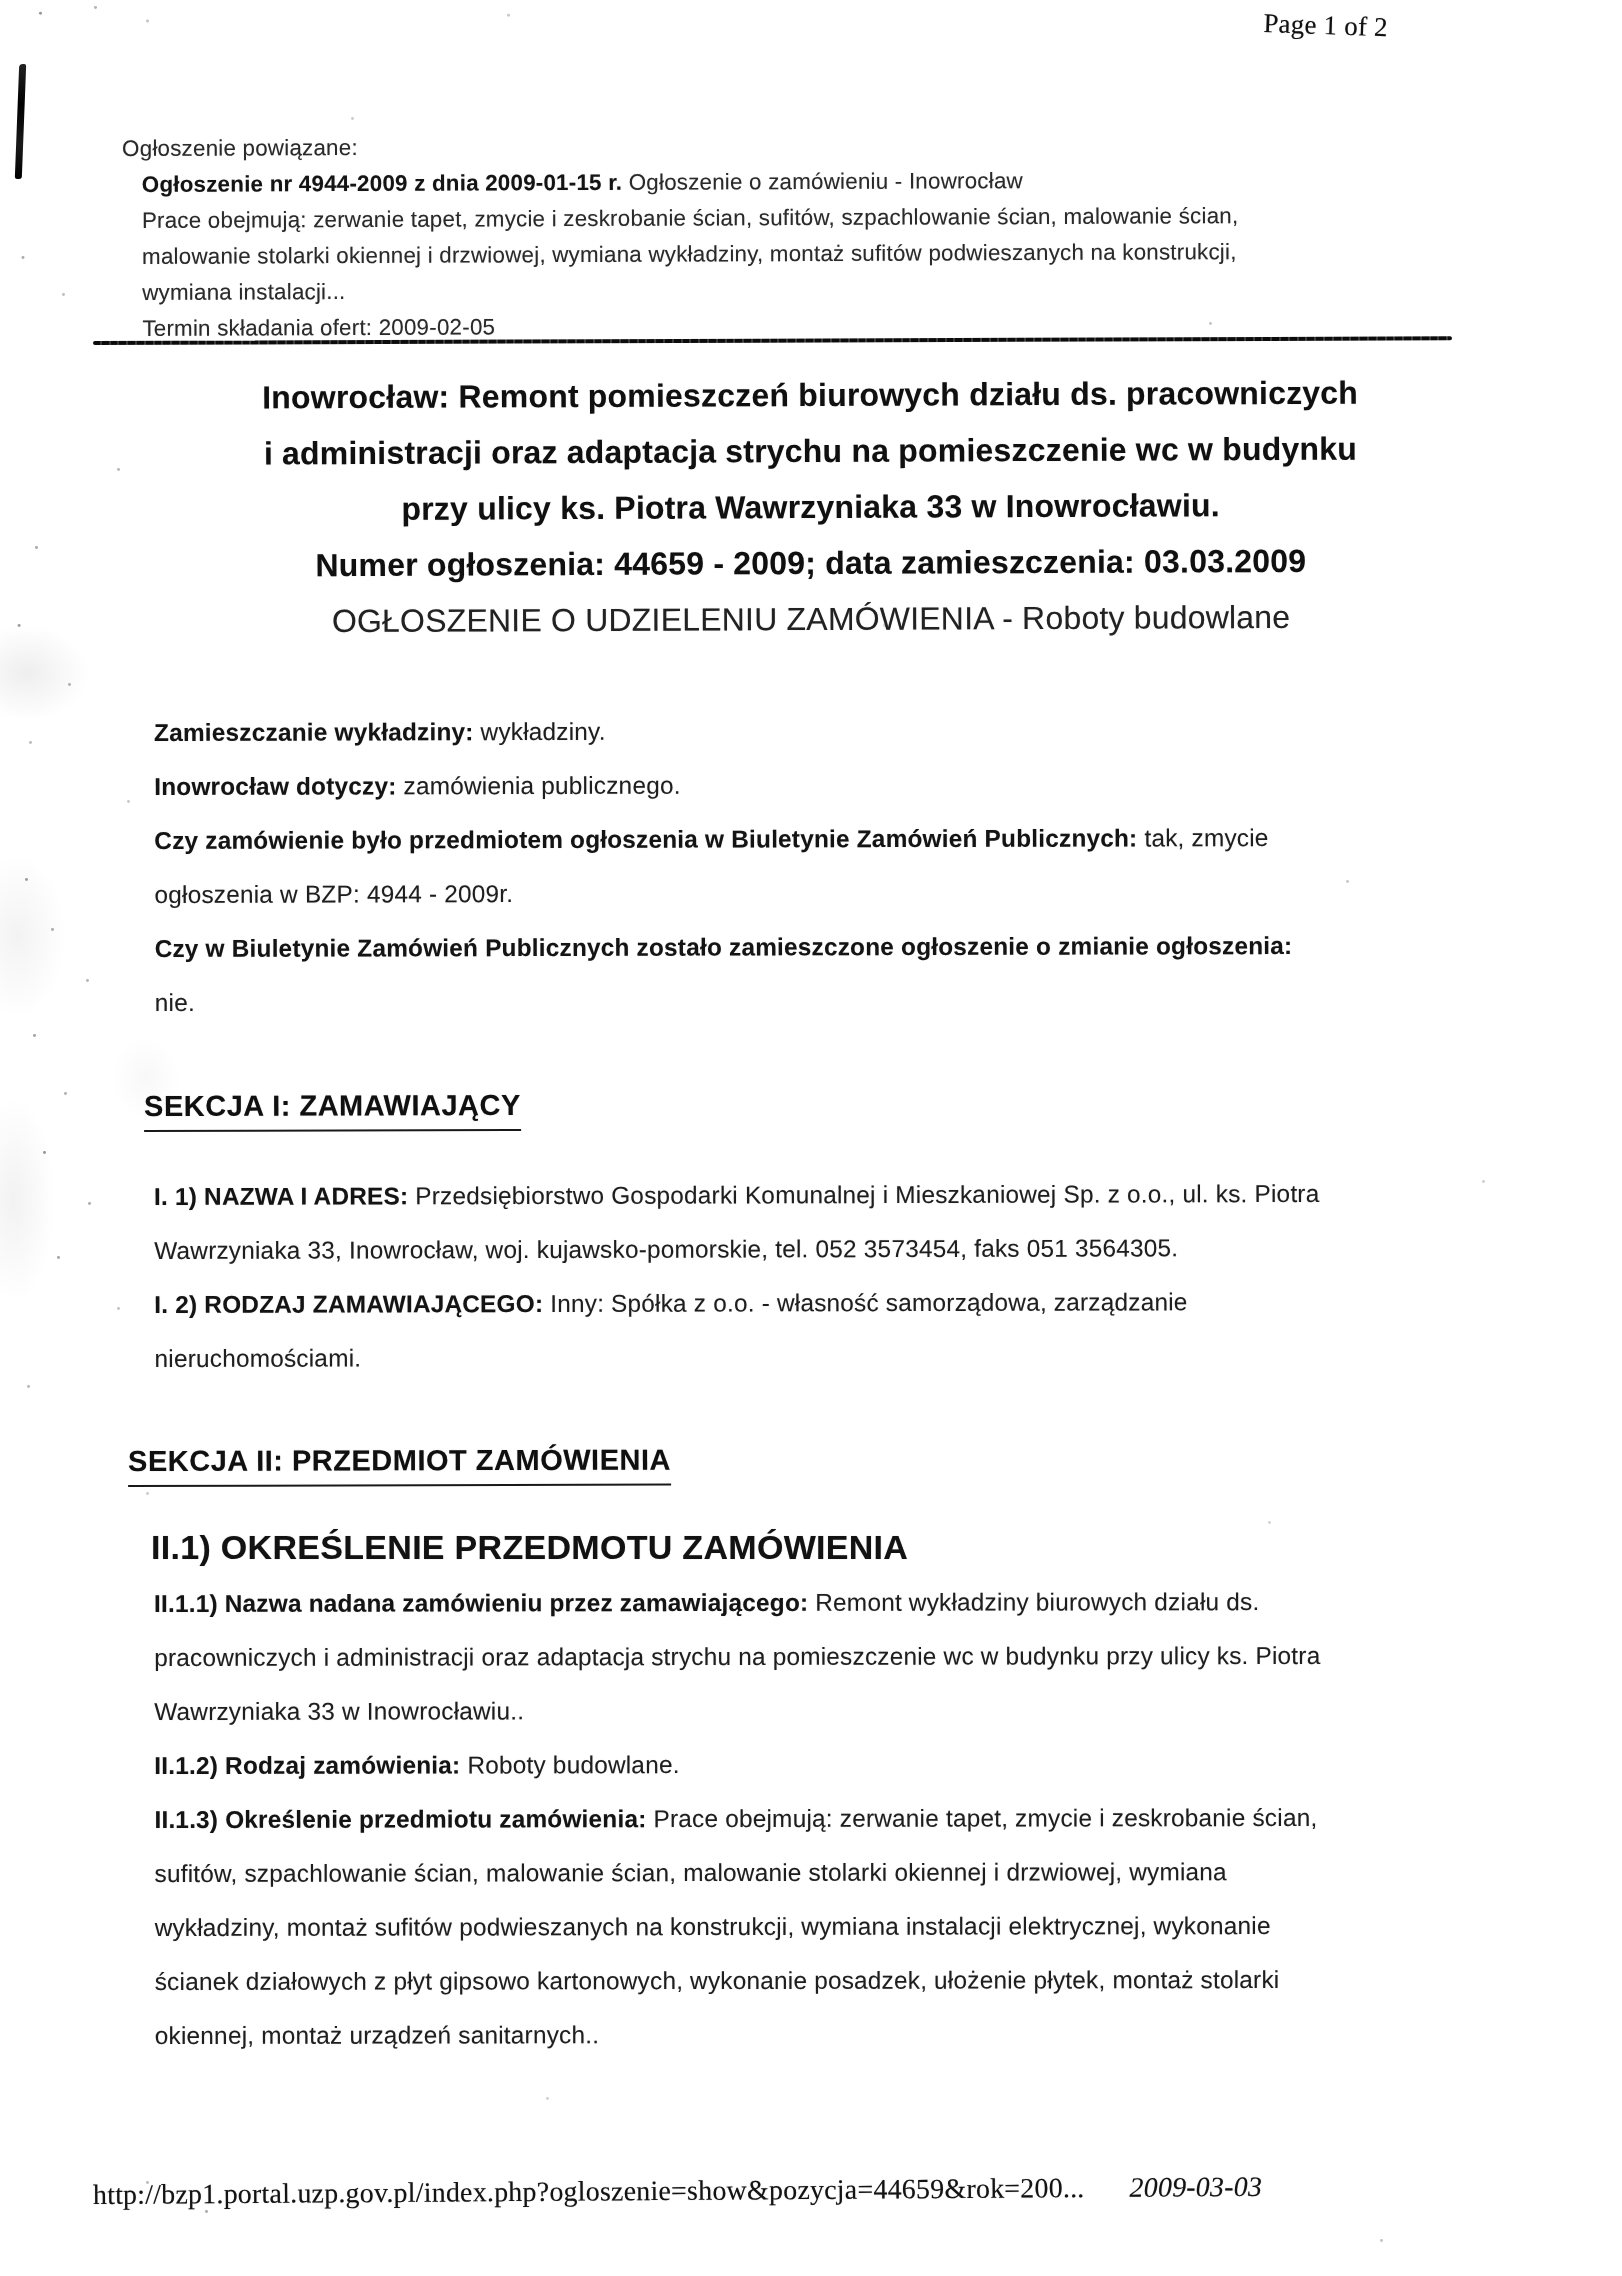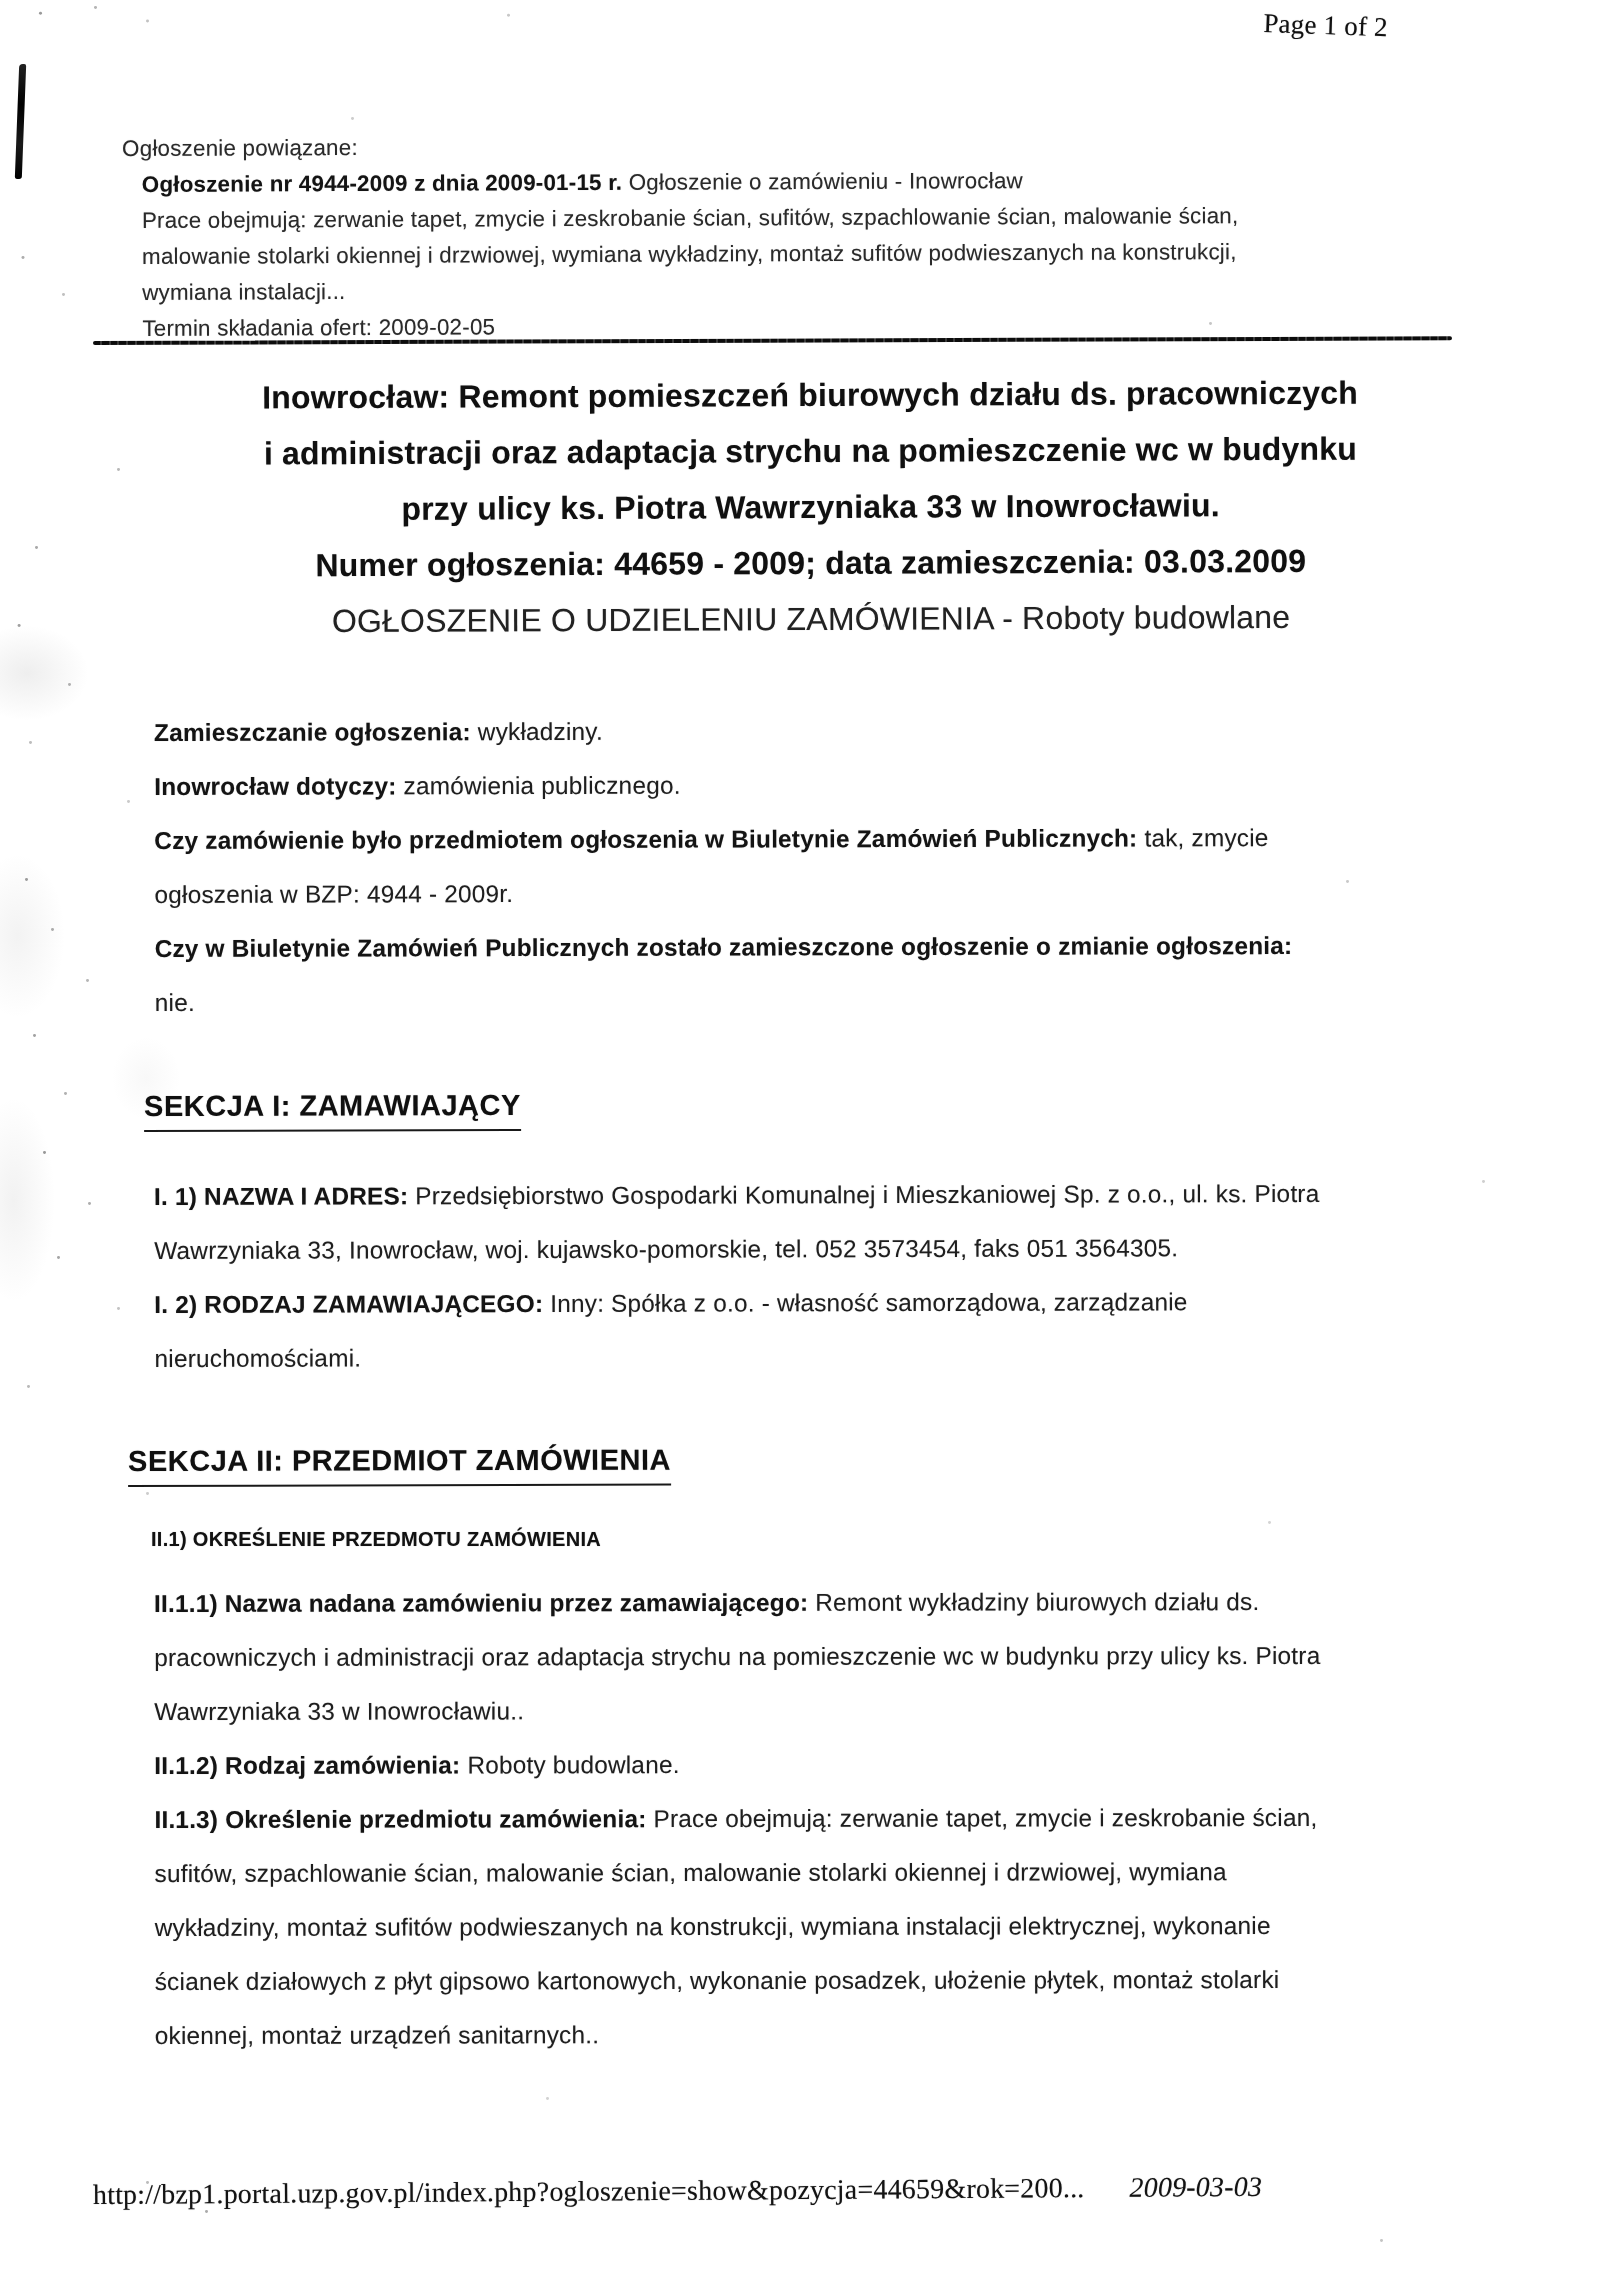--- a/index.html
+++ b/index.html
@@ -83,21 +83,21 @@
   .sec1-head{top:1090px;left:144px;}
   .sec2-head{top:1445px;left:128px;}
 
   .sec1-block{
     top:1170px;left:154px;width:1395px;
     font-size:24.4px;line-height:54px;
     transform:rotate(-0.15deg);transform-origin:left top;
   }
   .sec2-sub{
     top:1528px;left:151px;
-    font-size:20px;font-weight:bold;color:#121212;
+    font-size:34px;font-weight:bold;color:#121212;
     letter-spacing:0.3px;white-space:nowrap;
     text-shadow:0 0 1px rgba(0,0,0,.35);
   }
   .sec2-block{
     top:1577px;left:154px;width:1404px;
     font-size:24.4px;line-height:54px;
     transform:rotate(-0.1deg);transform-origin:left top;
   }
 
   .footer-block{
@@ -147,21 +147,21 @@
 
 <div class="txt title-block">
   <div class="line t-b">Inowrocław: Remont pomieszczeń biurowych działu ds. pracowniczych</div>
   <div class="line t-b">i administracji oraz adaptacja strychu na pomieszczenie wc w budynku</div>
   <div class="line t-b">przy ulicy ks. Piotra Wawrzyniaka 33 w Inowrocławiu.</div>
   <div class="line t-b">Numer ogłoszenia: 44659 - 2009; data zamieszczenia: 03.03.2009</div>
   <div class="line t-r">OGŁOSZENIE O UDZIELENIU ZAMÓWIENIA - Roboty budowlane</div>
 </div>
 
 <div class="txt meta-block">
-  <div class="line"><span class="b">Zamieszczanie ogłoszenia:</span><span> wykładziny.</span></div>
+  <div class="line"><span class="b">Zamieszczanie wykładziny:</span><span> wykładziny.</span></div>
   <div class="line"><span class="b">Inowrocław dotyczy:</span><span> zamówienia publicznego.</span></div>
   <div class="line"><span class="b">Czy zamówienie było przedmiotem ogłoszenia w Biuletynie Zamówień Publicznych:</span><span> tak, zmycie</span></div>
   <div class="line"><span class="b"></span><span>ogłoszenia w BZP: 4944 - 2009r.</span></div>
   <div class="line"><span class="b">Czy w Biuletynie Zamówień Publicznych zostało zamieszczone ogłoszenie o zmianie ogłoszenia:</span><span></span></div>
   <div class="line"><span class="b"></span><span>nie.</span></div>
 </div>
 
 <div class="txt sec-head sec1-head">SEKCJA I: ZAMAWIAJĄCY</div>
 
 <div class="txt sec1-block">

